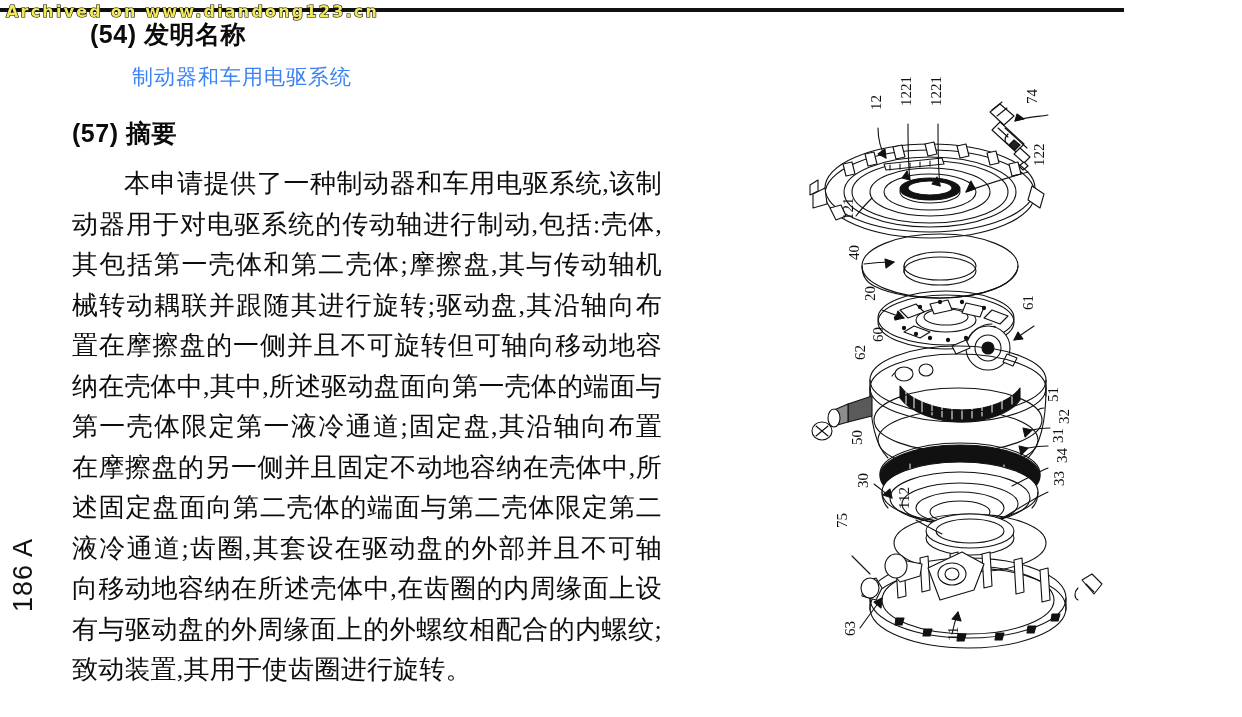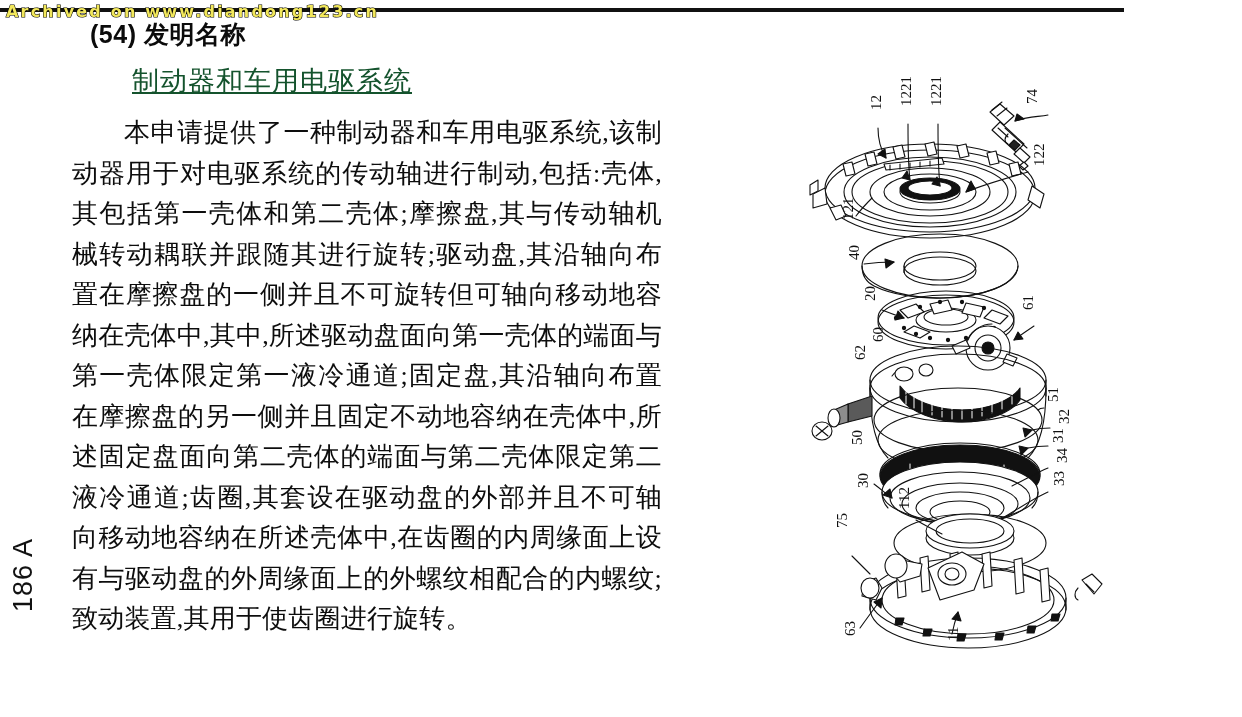--- a/index.html
+++ b/index.html
@@ -55,25 +55,24 @@
     font-size:25px;
     font-weight:600;
     color:#0b0b0b;
     letter-spacing:0.5px;
     white-space:nowrap;
   }
   .sec-head.h1{margin-left:18px;}
   .sec-head.h2{margin-top:26px;}
   .title-line{
     margin-top:12px;margin-left:60px;
-    font-size:27px;
-    color:#14532d;
+    font-size:21px;
+    color:#3b82f6;
     letter-spacing:1px;
     white-space:nowrap;
-    text-decoration:underline;
   }
   .abstract{
     margin-top:14px;
     font-size:26px;
     line-height:40.5px;
     text-align:justify;
     text-justify:inter-character;
     text-indent:52px;
     color:#0d0d0d;
     letter-spacing:0.2px;
@@ -106,20 +105,21 @@
   <div class="watermark">Archived on www.diandong123.cn</div>
 
   <div class="page-code">186 A</div>
 
   <div class="text-col">
 
     <div class="sec-head h1">(54) 发明名称</div>
 
     <div class="title-line">制动器和车用电驱系统</div>
 
+    <div class="sec-head h2">(57) 摘要</div>
 
     <div class="abstract">本申请提供了一种制动器和车用电驱系统,该制动器用于对电驱系统的传动轴进行制动,包括:壳体,其包括第一壳体和第二壳体;摩擦盘,其与传动轴机械转动耦联并跟随其进行旋转;驱动盘,其沿轴向布置在摩擦盘的一侧并且不可旋转但可轴向移动地容纳在壳体中,其中,所述驱动盘面向第一壳体的端面与第一壳体限定第一液冷通道;固定盘,其沿轴向布置在摩擦盘的另一侧并且固定不动地容纳在壳体中,所述固定盘面向第二壳体的端面与第二壳体限定第二液冷通道;齿圈,其套设在驱动盘的外部并且不可轴向移动地容纳在所述壳体中,在齿圈的内周缘面上设有与驱动盘的外周缘面上的外螺纹相配合的内螺纹;致动装置,其用于使齿圈进行旋转。</div>
   </div>
 
   <div class="figure">
     <svg width="430" height="590" viewBox="0 0 430 590">
       <g fill="none" stroke="#111" stroke-width="1.1" stroke-linejoin="round" stroke-linecap="round">
 
         <g>
           <path d="M190 24 l10 -8 l14 12 l-10 9 z" fill="#fff"></path>

